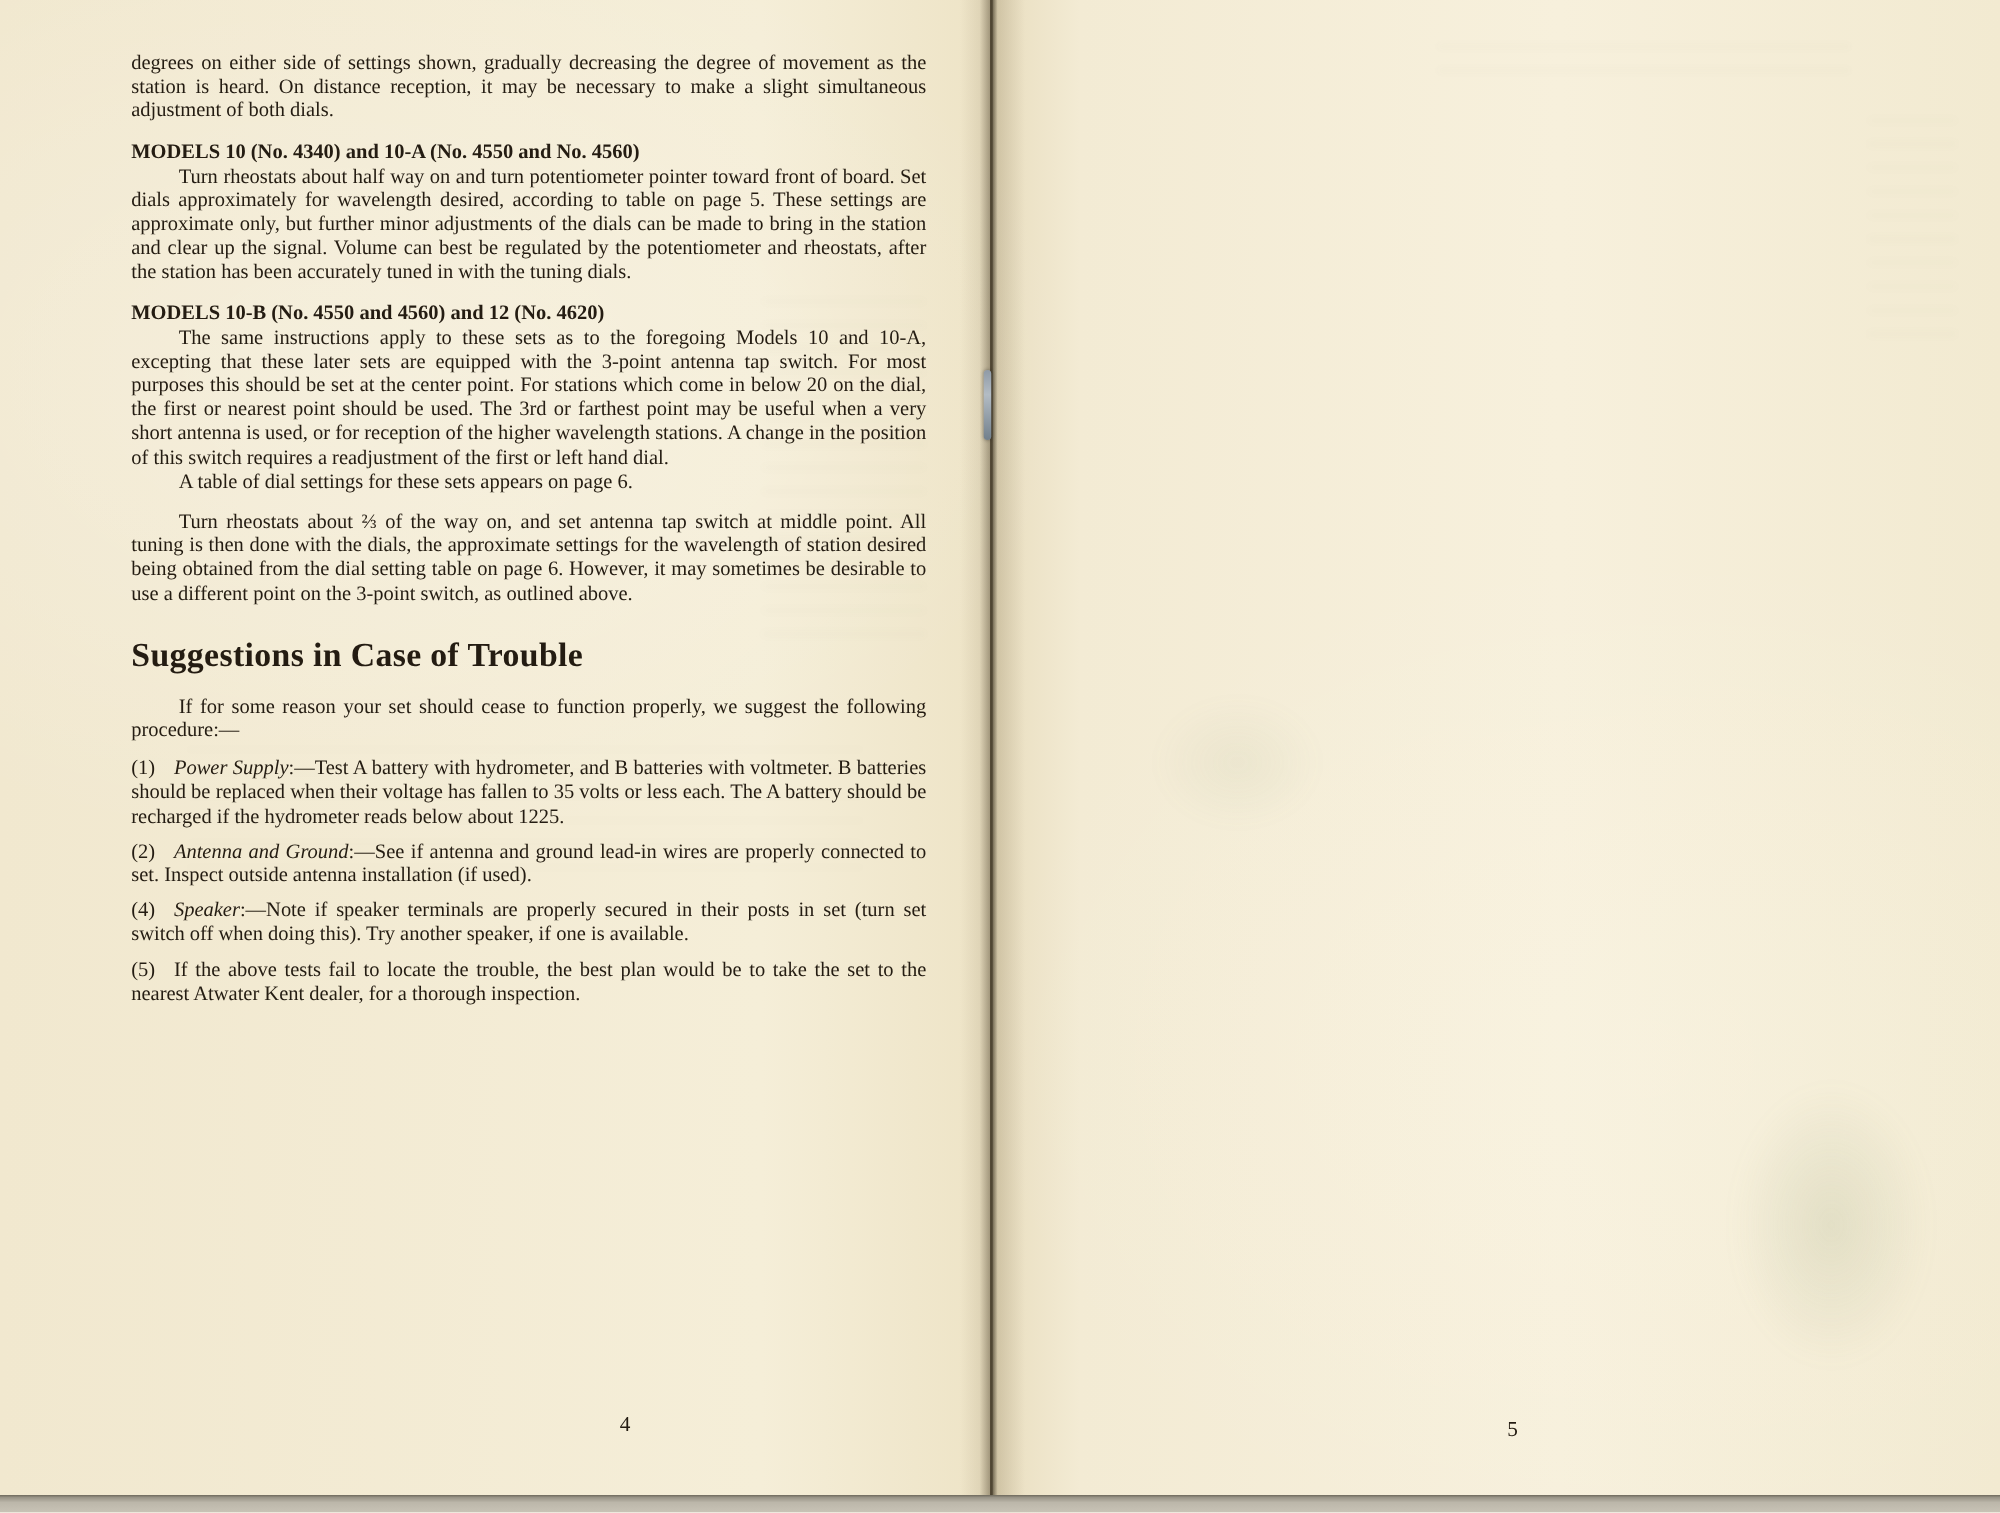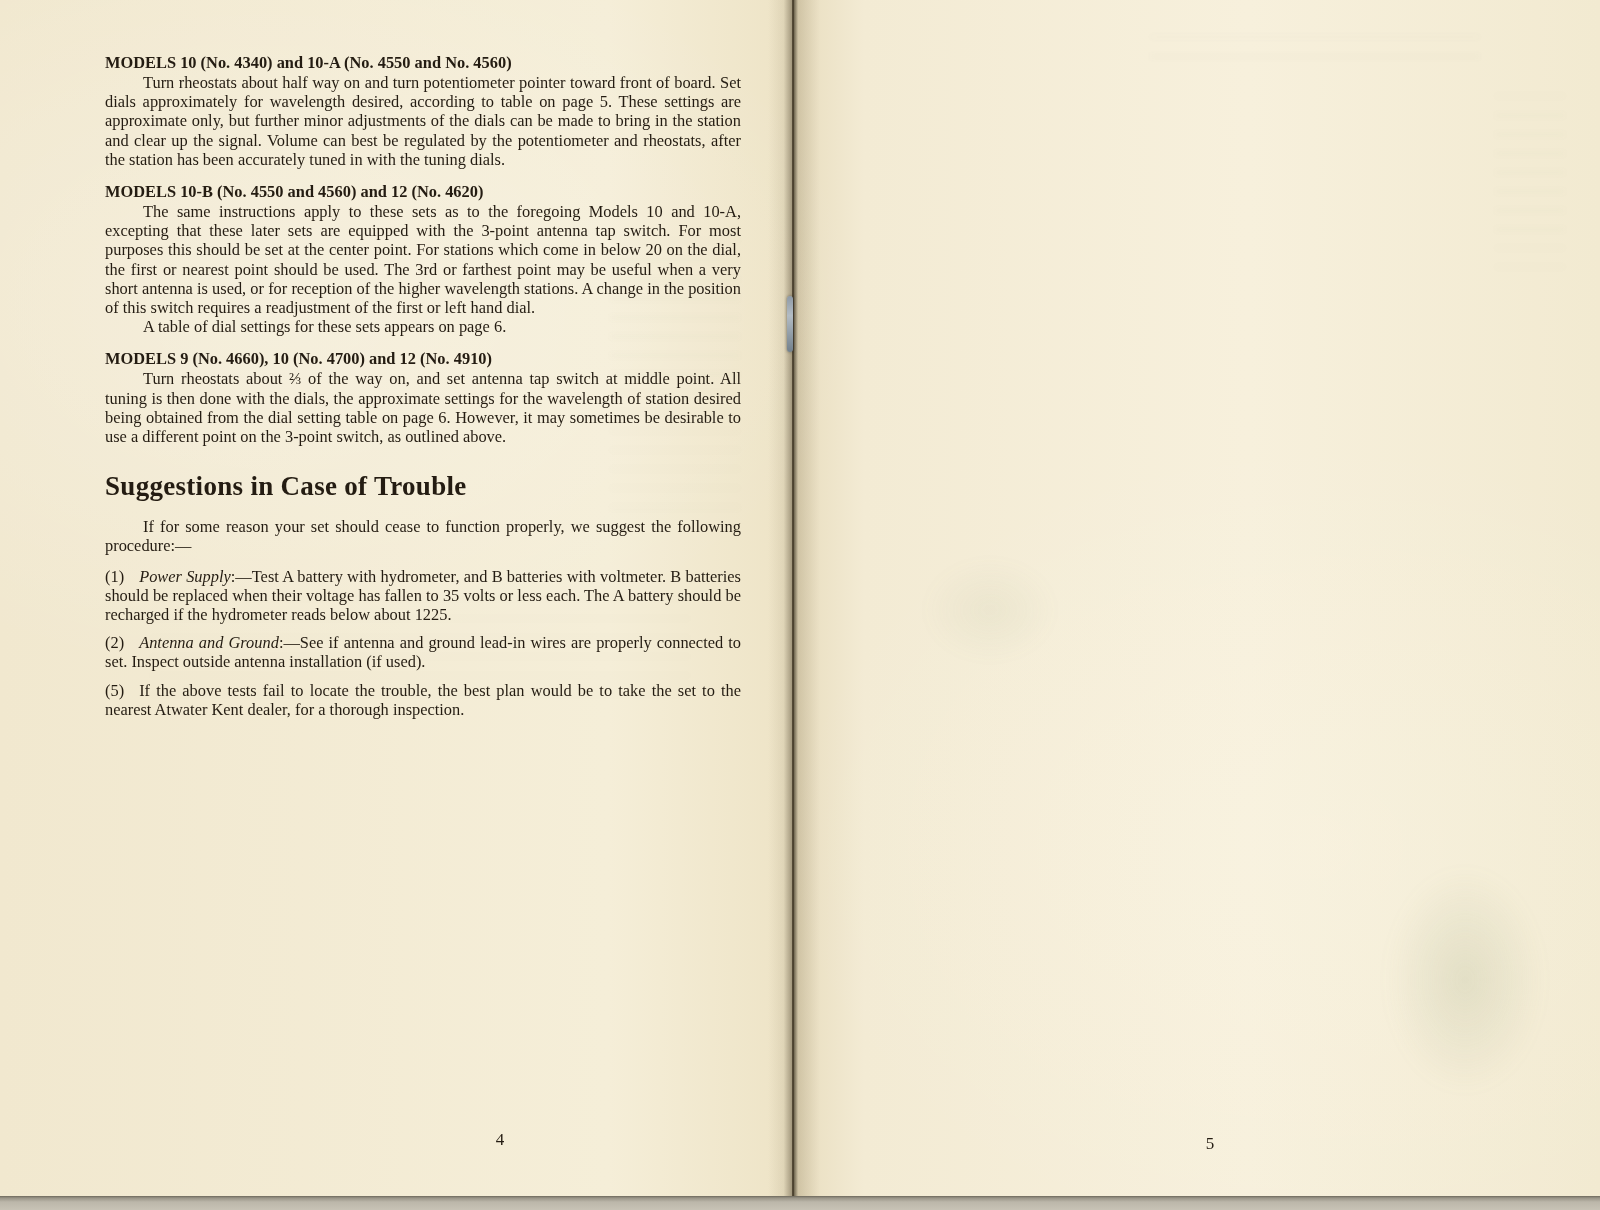--- a/index.html
+++ b/index.html
@@ -45,37 +45,38 @@
   .item .num{padding-right:15px;}
   .page-num{position:absolute;font-size:17px;}
   .page-num-left{left:260px;top:1130px;width:480px;text-align:center;}
   .page-num-right{left:900px;top:1134px;width:620px;text-align:center;}
 </style>
 </head>
 <body>
 
 <div class="page page-left">
   <div class="pl-content">
+    <p class="body">degrees on either side of settings shown, gradually decreasing the degree of movement as the station is heard.  On distance reception, it may be necessary to make a slight simultaneous adjustment of both dials.</p>
 
     <h3 class="model-heading">MODELS 10 (No. 4340) and 10-A (No. 4550 and No. 4560)</h3>
     <p class="body ti">Turn rheostats about half way on and turn potentiometer pointer toward front of board.  Set dials approximately for wavelength desired, according to table on page 5.  These settings are approximate only, but further minor adjustments of the dials can be made to bring in the station and clear up the signal.  Volume can best be regulated by the potentiometer and rheostats, after the station has been accurately tuned in with the tuning dials.</p>
 
     <h3 class="model-heading">MODELS 10-B (No. 4550 and 4560) and 12 (No. 4620)</h3>
     <p class="body ti tight">The same instructions apply to these sets as to the foregoing Models 10 and 10-A, excepting that these later sets are equipped with the 3-point antenna tap switch.  For most purposes this should be set at the center point.  For stations which come in below 20 on the dial, the first or nearest point should be used.  The 3rd or farthest point may be useful when a very short antenna is used, or for reception of the higher wavelength stations.  A change in the position of this switch requires a readjustment of the first or left hand dial.</p>
     <p class="body ti">A table of dial settings for these sets appears on page 6.</p>
 
-    <h3 class="model-heading">MODELS 9 (No. 4660), 10 (No. 4700) and 12 (No. 4910)</h3>
     <p class="body ti" style="margin-bottom:22px;">Turn rheostats about ⅔ of the way on, and set antenna tap switch at middle point.  All tuning is then done with the dials, the approximate settings for the wavelength of station desired being obtained from the dial setting table on page 6.  However, it may sometimes be desirable to use a different point on the 3-point switch, as outlined above.</p>
 
 
     <h2 class="trouble-heading">Suggestions in Case of Trouble</h2>
     <p class="body ti" style="margin-bottom:11px;">If for some reason your set should cease to function properly, we suggest the following procedure:—</p>
 
     <p class="item"><span class="num">(1)</span><i>Power Supply</i><span>:—Test A battery with hydrometer, and B batteries with voltmeter.  B batteries should be replaced when their voltage has fallen to 35 volts or less each.  The A battery should be recharged if the hydrometer reads below about 1225.</span></p>
     <p class="item"><span class="num">(2)</span><i>Antenna and Ground</i><span>:—See if antenna and ground lead-in wires are properly connected to set.  Inspect outside antenna installation (if used).</span></p>
+    <p class="item"><span class="num">(4)</span><i>Speaker</i><span>:—Note if speaker terminals are properly secured in their posts in set (turn set switch off when doing this).  Try another speaker, if one is available.</span></p>
     <p class="item"><span class="num">(5)</span><i></i><span>If the above tests fail to locate the trouble, the best plan would be to take the set to the nearest Atwater Kent dealer, for a thorough inspection.</span></p>
   </div>
 </div>
 <div class="page-num page-num-left">4</div>
 
 <div class="page page-right">
   
 </div>
 <div class="page-num page-num-right">5</div>
 

